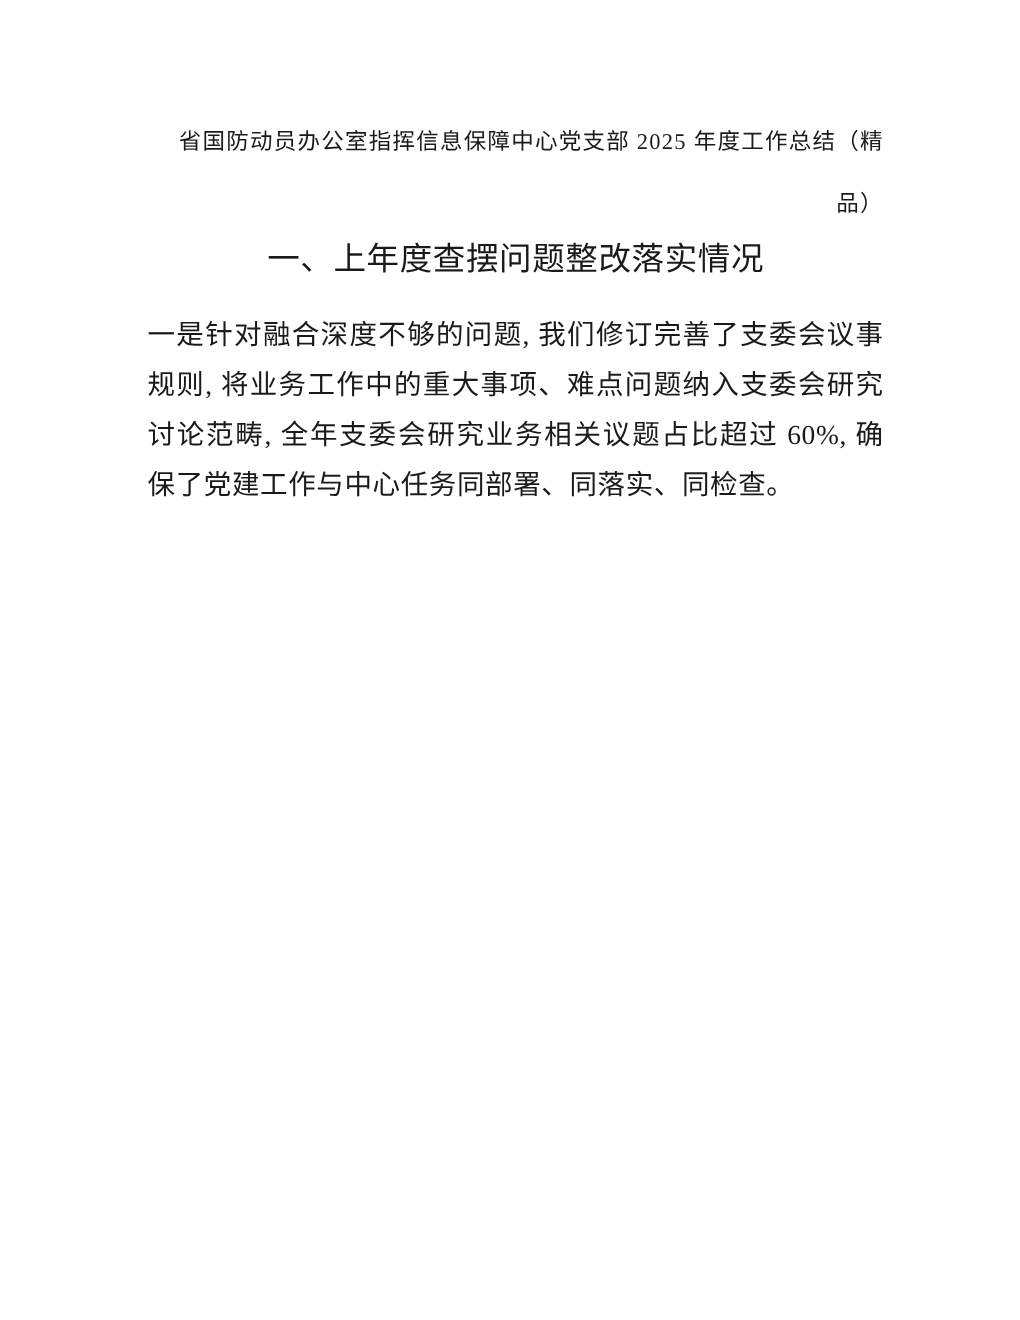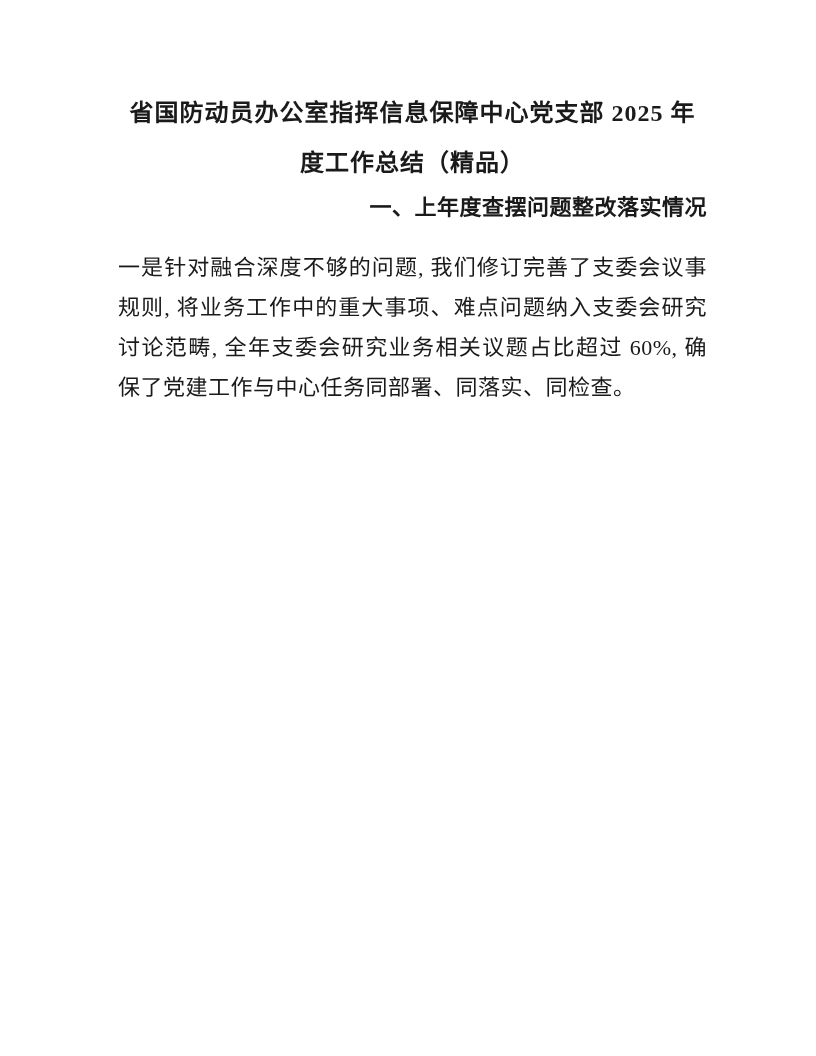--- a/index.html
+++ b/index.html
@@ -16,44 +16,44 @@
     font-family: "Liberation Serif", "DejaVu Serif", serif;
     color: #1a1a1a;
   }
   .content {
     box-sizing: border-box;
     width: 816px;
     padding: 88px 109px 0 118px;
   }
   .doc-title {
     margin: 0 0 0 0;
-    font-size: 24px;
-    font-weight: 700;
+    font-size: 18px;
+    font-weight: 400;
     line-height: 50px;
-    text-align: center;
+    text-align: right;
     letter-spacing: 1px;
     word-break: break-all;
   }
   .body-para {
     margin: 0 0 20px 0;
     font-size: 22px;
     font-weight: 400;
     line-height: 40px;
     text-align: justify;
     text-align-last: left;
     text-justify: inter-ideograph;
     letter-spacing: 0.5px;
     word-break: break-all;
   }
   .section-heading {
     margin: 0 0 20px 0;
-    font-size: 22px;
-    font-weight: 700;
+    font-size: 26px;
+    font-weight: 400;
     line-height: 40px;
-    text-align: right;
+    text-align: center;
     letter-spacing: 0.5px;
   }
 </style>
 </head>
 <body>
 
 <div class="page">
   <div class="content">
 
     <h1 class="doc-title">省国防动员办公室指挥信息保障中心党支部 2025 年度工作总结（精品）</h1>

